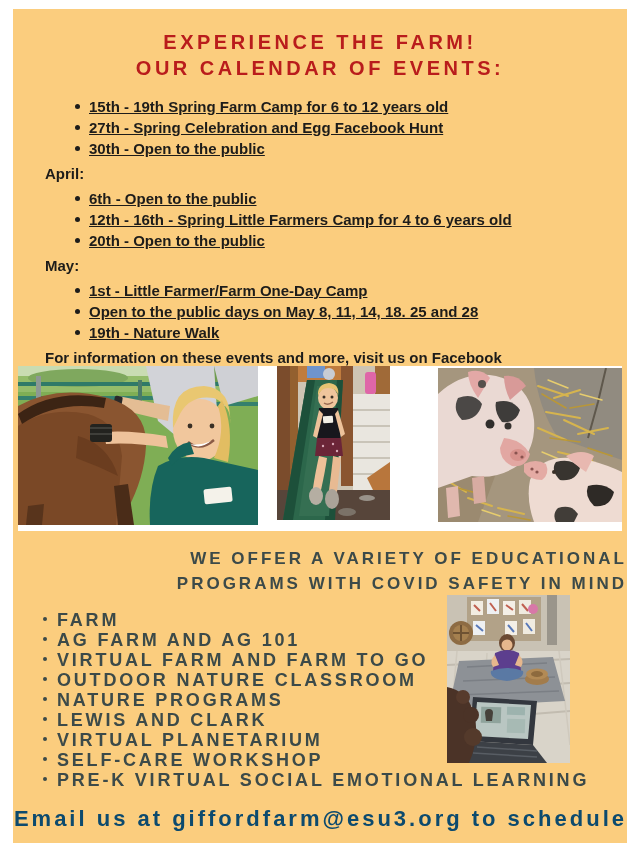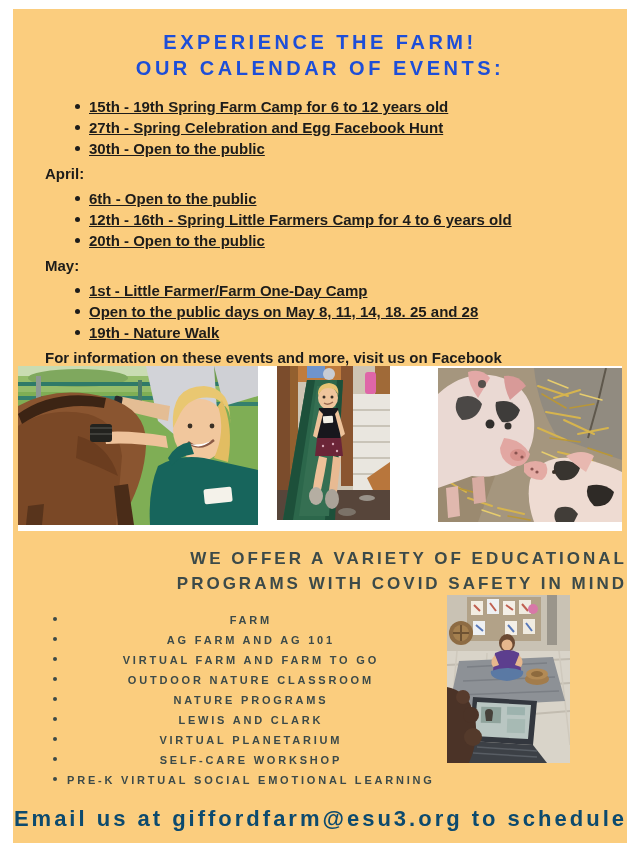--- a/index.html
+++ b/index.html
@@ -11,21 +11,21 @@
   }
   .panel {
     position:absolute; left:13px; top:9px;
     width:614px; height:834px;
     background:#FBCD7E;
   }
   .top-heading {
     position:absolute; top:20px; left:0; width:100%;
     text-align:center;
     font-size:20px; font-weight:bold; letter-spacing:3.5px;
-    line-height:26px; color:#1d4ed8;
+    line-height:26px; color:#b91c1c;
   }
   .calendar {
     position:absolute; top:83px; left:32px; width:566px;
     font-size:15px; font-weight:bold; color:#1D1C1A; line-height:21px;
   }
   .event-list { margin:4px; padding:0; list-style:none;text-decoration:underline; }
   .event-item { position:relative; padding-left:40px; }
   .event-item::before {
     content:''; position:absolute; left:26px; top:8px;
     width:5px; height:5px; border-radius:50%; background:#1D1C1A;
@@ -39,24 +39,24 @@
   .photo-horse   { left:0;    top:0;  width:240px; height:159px; }
   .photo-slide   { left:259px; top:0; width:113px; height:154px; }
   .photo-piglets { left:420px; top:2px; width:184px; height:154px; }
   .programs-heading {
     position:absolute; top:537px; left:0; width:100%;
     text-align:right;
     font-size:17px; font-weight:bold; letter-spacing:3px;
     line-height:25px; color:#3C4A49;
   }
   .programs-list {
-    position:absolute; top:601px; left:40px;
+    position:absolute; top:601px; left:30px;
     margin:0; padding:0; list-style:none;
-    font-size:11px; font-weight:bold; letter-spacing:2.8px;
-    line-height:20px; color:#3C4A49;text-align:center;
+    font-size:18px; font-weight:bold; letter-spacing:2.8px;
+    line-height:20px; color:#3C4A49;
   }
   .program-item { position:relative; padding-left:14px; white-space:nowrap; }
   .program-item::before {
     content:''; position:absolute; left:0; top:7px;
     width:4px; height:4px; border-radius:50%; background:#3C4A49;
   }
   .photo-classroom {
     position:absolute; left:434px; top:586px; width:123px; height:168px;
   }
   .email-line {

